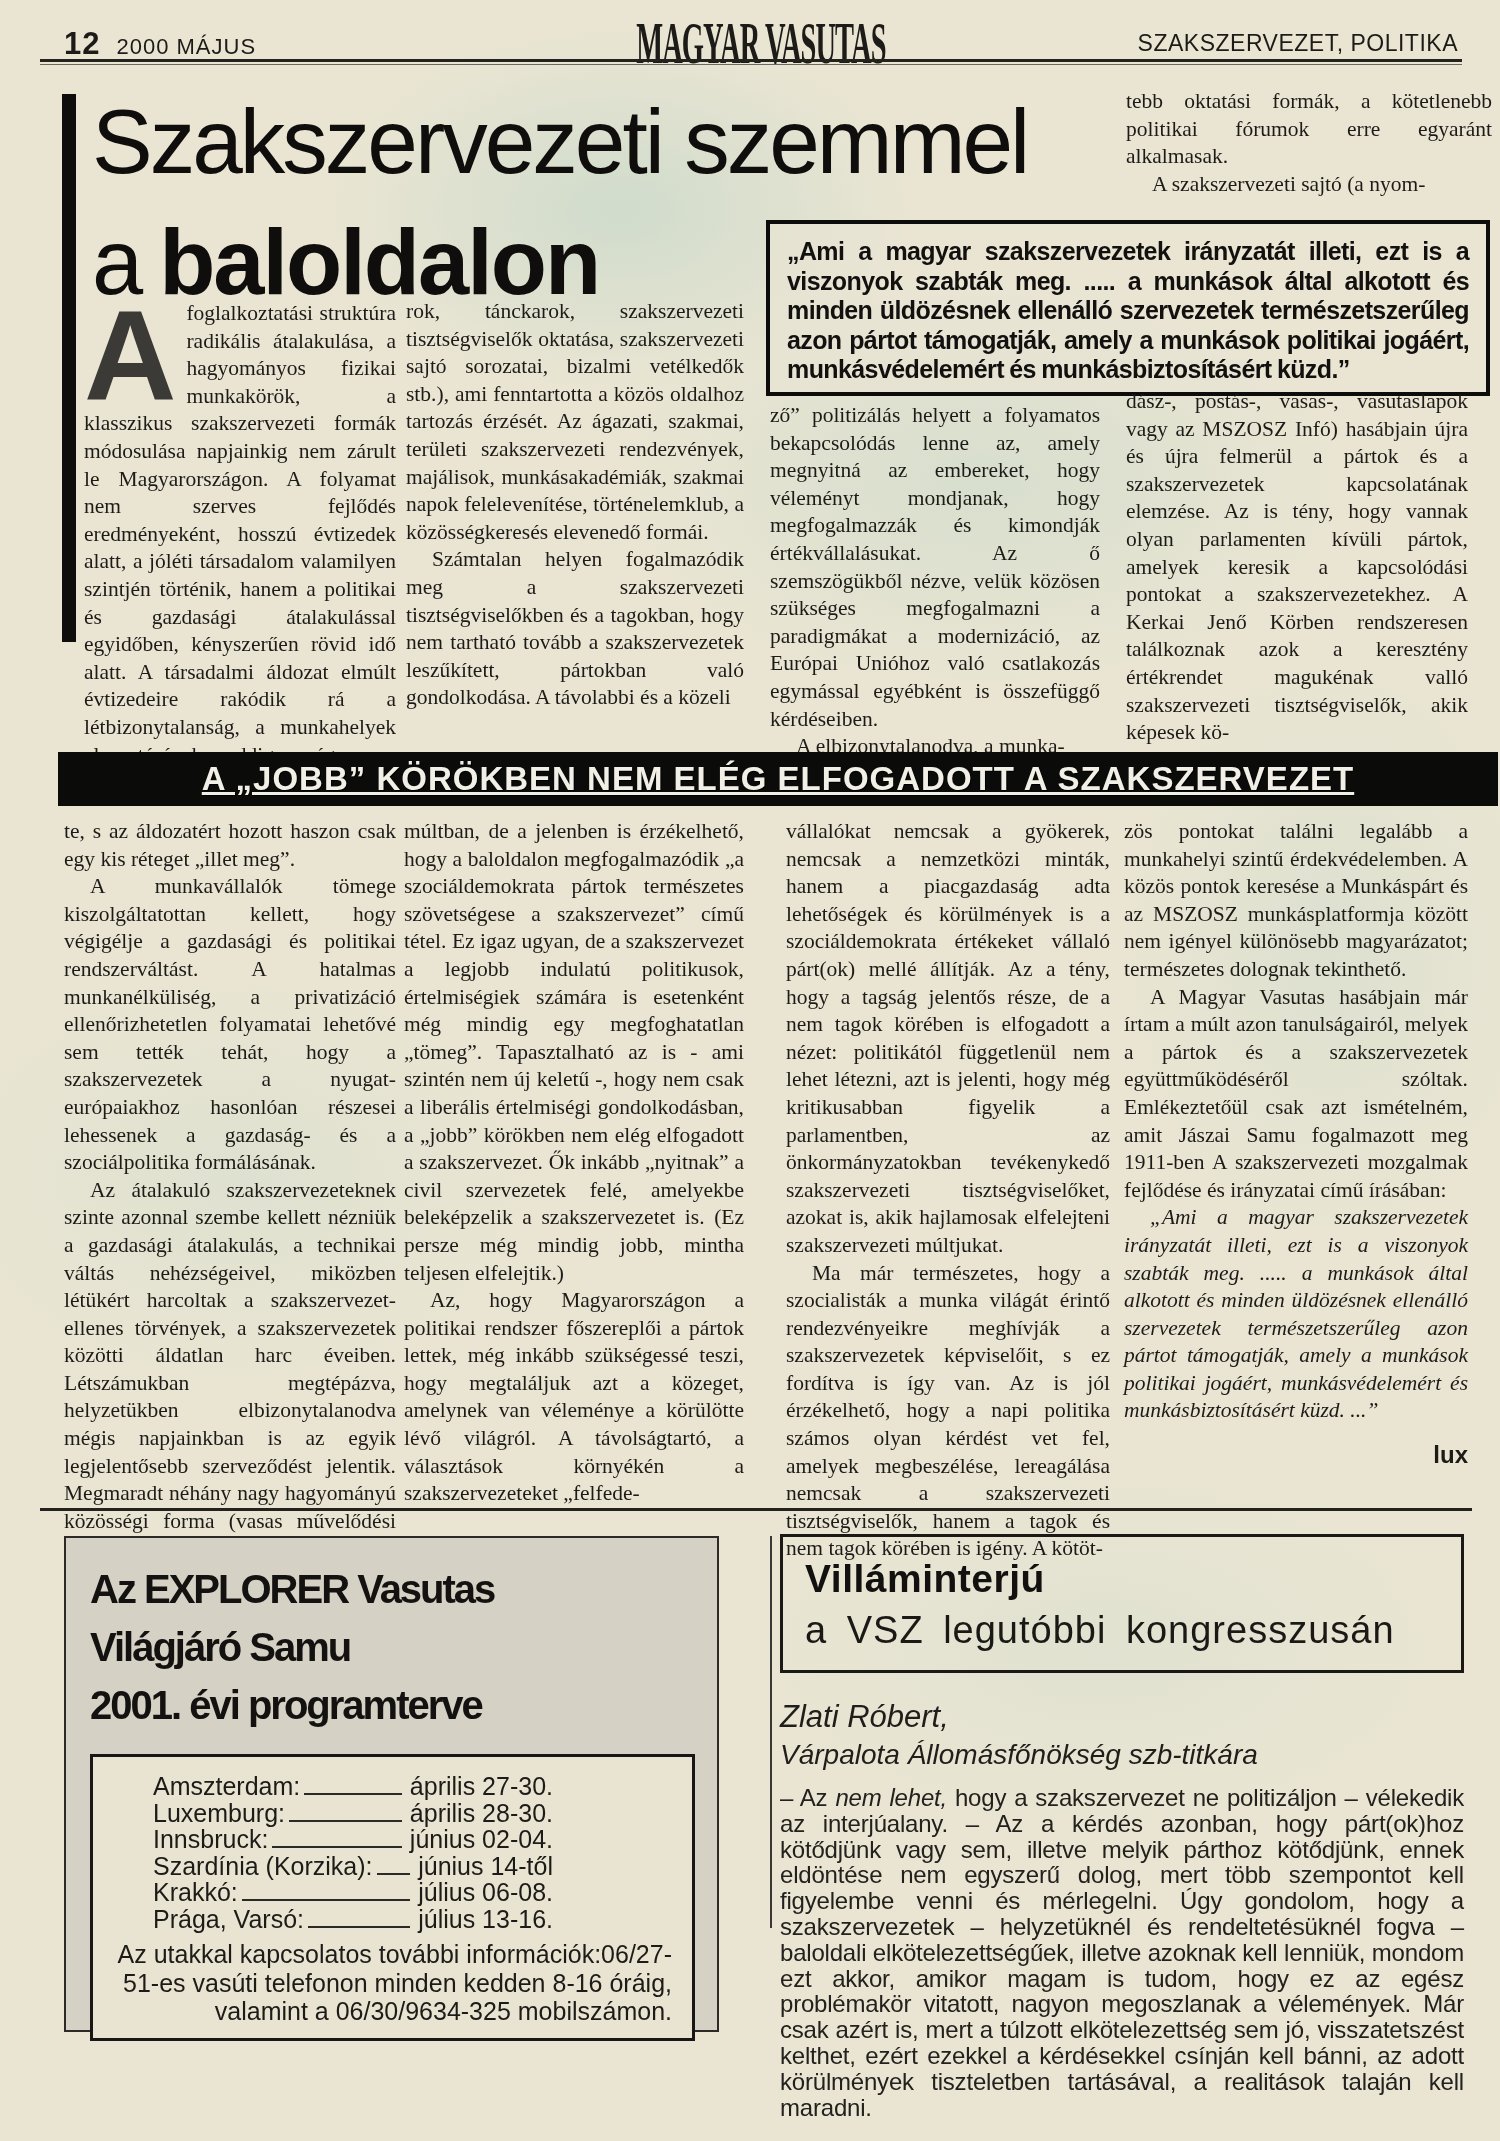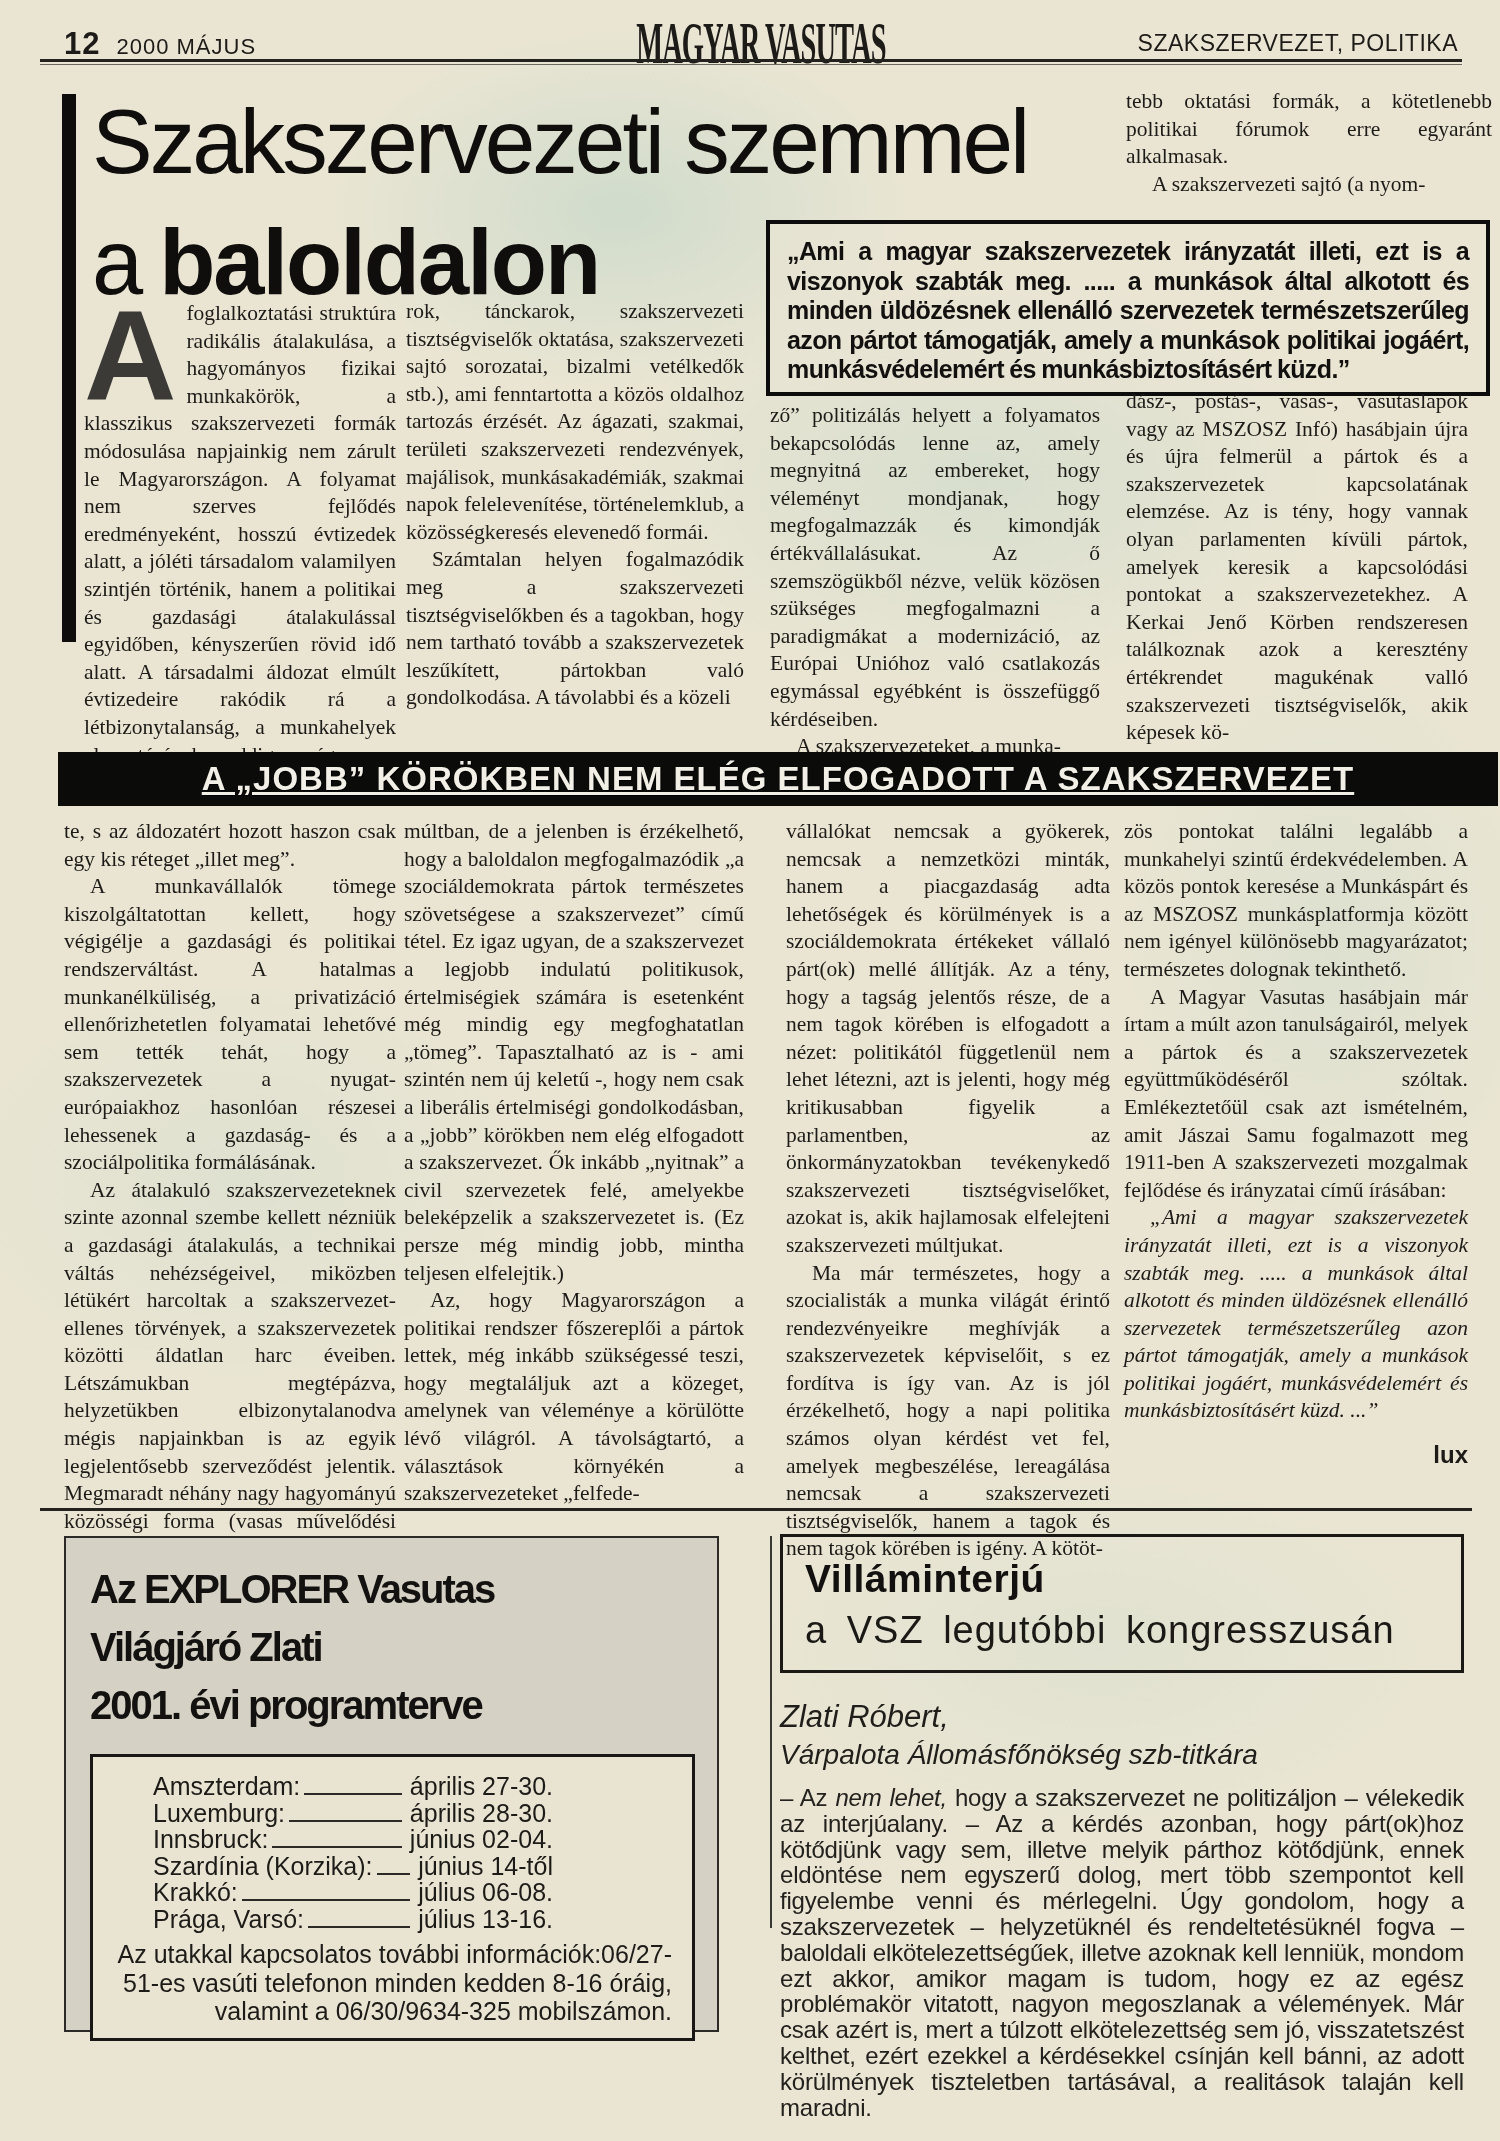--- a/index.html
+++ b/index.html
@@ -117,21 +117,21 @@
 
   <div class="abs col ucol1">
     <p class="noind"><span class="dropcap">A</span><span>foglalkoztatási struktúra radikális átalakulása, a hagyományos fizikai munkakörök, a klasszikus szakszervezeti formák módosulása napjainkig nem zárult le Magyarországon. A folyamat nem szerves fejlődés eredményeként, hosszú évtizedek alatt, a jóléti társadalom valamilyen szintjén történik, hanem a politikai és gazdasági átalakulással egyidőben, kényszerűen rövid idő alatt. A társadalmi áldozat elmúlt évtizedeire rakódik rá a létbizonytalanság, a munkahelyek elvesztésének eddig még nem ismert mére-</span></p>
   </div>
   <div class="abs col ucol2">
     <p class="noind">rok, tánckarok, szakszervezeti tisztségviselők oktatása, szakszervezeti sajtó sorozatai, bizalmi vetélkedők stb.), ami fenntartotta a közös oldalhoz tartozás érzését. Az ágazati, szakmai, területi szakszervezeti rendezvények, majálisok, munkásakadémiák, szakmai napok felelevenítése, történelemklub, a közösségkeresés elevenedő formái.</p>
     <p>Számtalan helyen fogalmazódik meg a szakszervezeti tisztségviselőkben és a tagokban, hogy nem tartható tovább a szakszervezetek leszűkített, pártokban való gondolkodása. A távolabbi és a közeli</p>
   </div>
   <div class="abs col ucol3">
     <p class="noind">ző” politizálás helyett a folyamatos bekapcsolódás lenne az, amely megnyitná az embereket, hogy véleményt mondjanak, hogy megfogalmazzák és kimondják értékvállalásukat. Az ő szemszögükből nézve, velük közösen szükséges megfogalmazni a paradigmákat a modernizáció, az Európai Unióhoz való csatlakozás egymással egyébként is összefüggő kérdéseiben.</p>
-    <p>A szakszervezeteket, a munka-</p>
+    <p>A elbizonytalanodva, a munka-</p>
   </div>
   <div class="abs col ucol4">
     <p class="noind">dász-, postás-, vasas-, vasutaslapok vagy az MSZOSZ Infó) hasábjain újra és újra felmerül a pártok és a szakszervezetek kapcsolatának elemzése. Az is tény, hogy vannak olyan parlamenten kívüli pártok, amelyek keresik a kapcsolódási pontokat a szakszervezetekhez. A Kerkai Jenő Körben rendszeresen találkoznak azok a keresztény értékrendet magukénak valló szakszervezeti tisztségviselők, akik képesek kö-</p>
   </div>
 
   <div class="abs banner">
     <span>A „JOBB” KÖRÖKBEN NEM ELÉG ELFOGADOTT A SZAKSZERVEZET</span>
   </div>
 
   <div class="abs col lcol1">
@@ -153,21 +153,21 @@
     <p class="italicq">„Ami a magyar szakszervezetek irányzatát illeti, ezt is a viszonyok szabták meg. ..... a munkások által alkotott és minden üldözésnek ellenálló szervezetek természetszerűleg azon pártot támogatják, amely a munkások politikai jogáért, munkásvédelemért és munkásbiztosításért küzd. ...”</p>
     <div class="sig">lux</div>
   </div>
 
   <div class="abs bottom-rule"></div>
   <div class="abs mid-vrule"></div>
 
   <div class="abs explorer">
     <div class="ex-title">
       <div>Az EXPLORER Vasutas</div>
-      <div>Világjáró Zlati</div>
+      <div>Világjáró Samu</div>
       <div>2001. évi programterve</div>
     </div>
     <div class="ex-box">
       <div class="ex-rows">
         <div class="ex-row">
             <span>Amszterdam:</span>
             <span class="ex-fill"></span>
             <span>április 27-30.</span>
           </div>
         <div class="ex-row">

